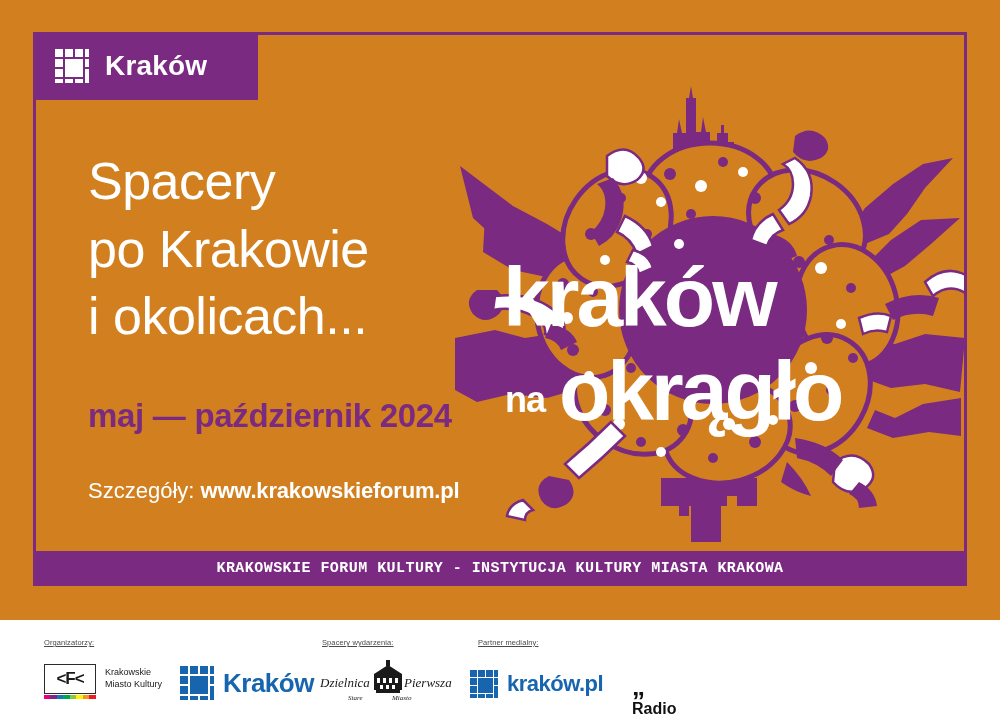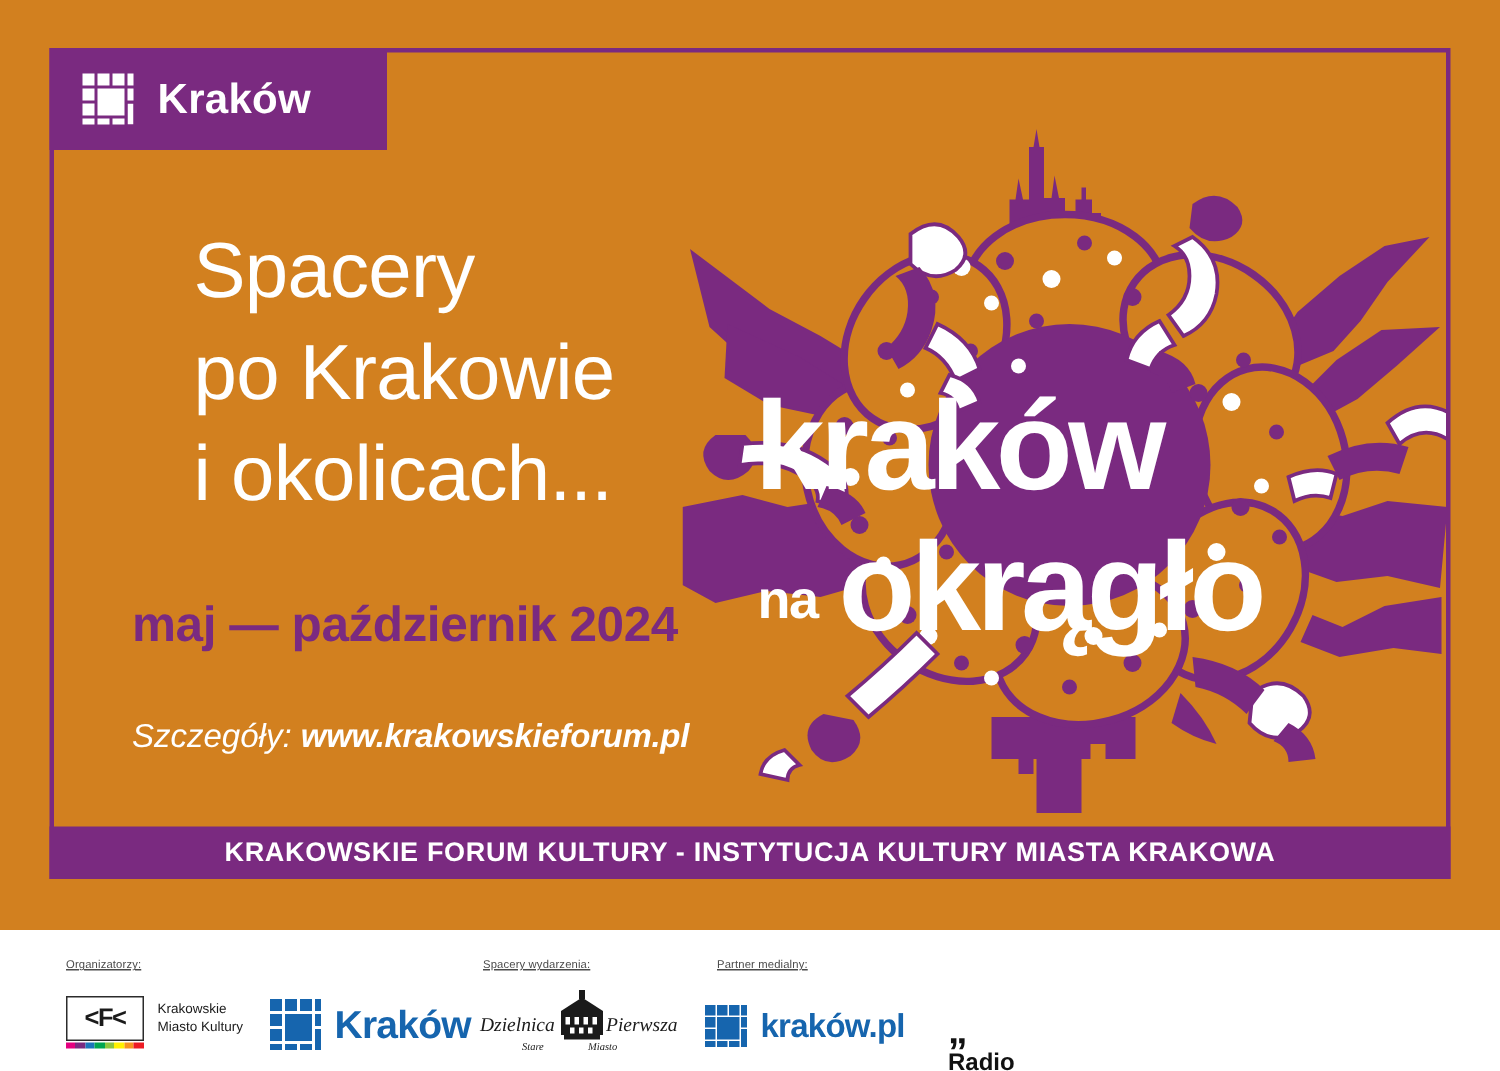--- a/index.html
+++ b/index.html
@@ -26,41 +26,41 @@
     position:absolute; left:33px; top:32px; width:225px; height:68px;
     background:#7A2A80; display:flex; align-items:center; padding-left:22px; gap:16px;
   }
   .kr-mark { width:34px; height:34px; position:relative; flex:0 0 auto; }
   .kr-mark i { position:absolute; background:#ffffff; display:block; }
   .kr-label { color:#ffffff; font-size:28px; font-weight:600; letter-spacing:.2px; }
 
   
   .headline {
     position:absolute; left:88px; top:148px; width:400px;
-    color:#ffffff; font-size:52px; line-height:1.30; font-weight:400; letter-spacing:-0.5px;margin-left:41px;
+    color:#ffffff; font-size:52px; line-height:1.30; font-weight:400; letter-spacing:-0.5px;
   }
   .headline span { display:block; white-space:nowrap; }
 
   .dateline {
     position:absolute; left:88px; top:397px;
     color:#7A2A80; font-size:33px; font-weight:700; letter-spacing:-0.3px; white-space:nowrap;
   }
 
   .details {
     position:absolute; left:88px; top:478px;
-    color:#ffffff; font-size:22px; font-weight:400; white-space:nowrap;font-style:italic;
+    color:#ffffff; font-size:22px; font-weight:400; white-space:nowrap;
   }
   .details b { font-weight:700; letter-spacing:-0.2px; }
 
   
   .strip {
     position:absolute; left:33px; top:551px; width:934px; height:35px;
     background:#7A2A80; display:flex; align-items:center; justify-content:center;
   }
-  .strip span { color:#ffffff; font-size:18px; font-weight:700; letter-spacing:.45px; }
+  .strip span { color:#ffffff; font-size:15px; font-weight:700; letter-spacing:.45px;font-family:Liberation Mono, monospace; }
 
   
   .illus { position:absolute; left:455px; top:38px; width:510px; height:505px; }
   .illus svg { display:block; width:100%; height:100%; }
 
   
   .footer {
     position:absolute; left:0; top:620px; width:1000px; height:94px; background:#ffffff;
   }
   .foot-label {

